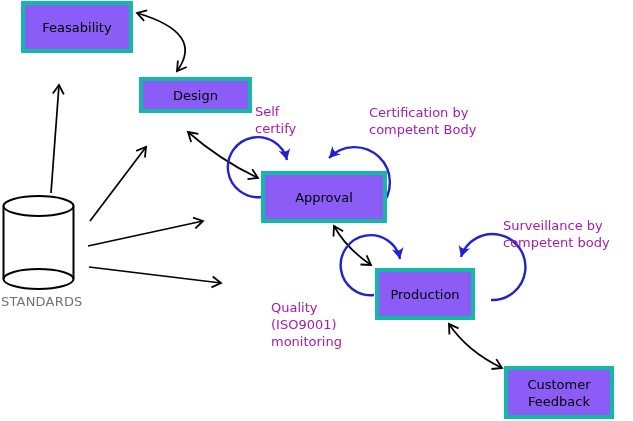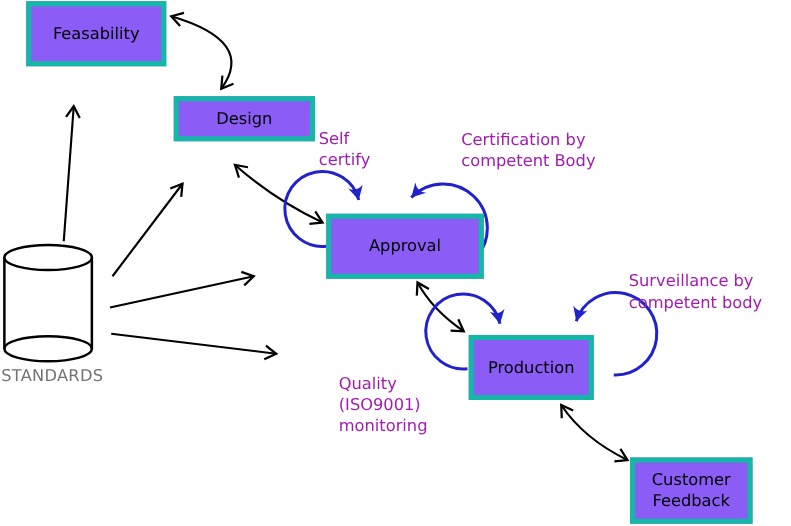--- a/index.html
+++ b/index.html
@@ -33,21 +33,21 @@
     font-size: 13px;
     line-height: 17px;
     color: #000000;
     white-space: pre-line;
     z-index: 2;
   }
   .node-feasability       { left: 21px;  top: 1px;   width: 112px; height: 52px; }
   .node-design            { left: 111px; top: 77px;  width: 113px; height: 36px; margin-left: 28px; }
   .node-approval          { left: 261px; top: 171px; width: 126px; height: 52px; }
   .node-production        { left: 375px; top: 268px; width: 100px; height: 52px; }
-  .node-customer-feedback { left: 504px; top: 366px; width: 98px; height: 53px; }
+  .node-customer-feedback { left: 504px; top: 366px; width: 110px; height: 53px; }
   .annotation {
     position: absolute;
     color: #a21caf;
     font-size: 13px;
     line-height: 17px;
     white-space: pre-line;
     z-index: 3;
   }
   .ann-self-certify  { left: 255px; top: 103px; }
   .ann-certification { left: 369px; top: 104px; }

